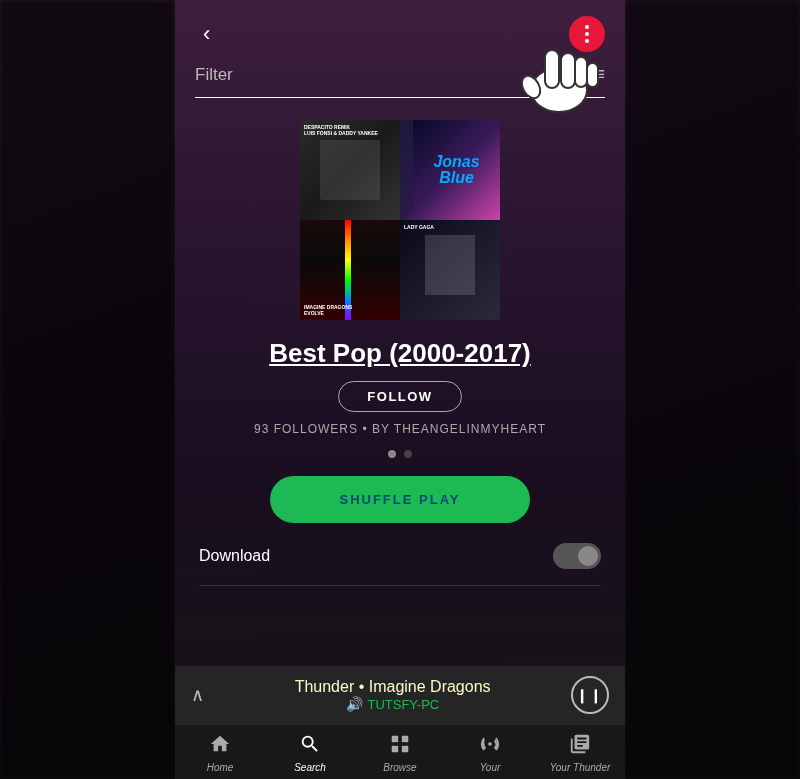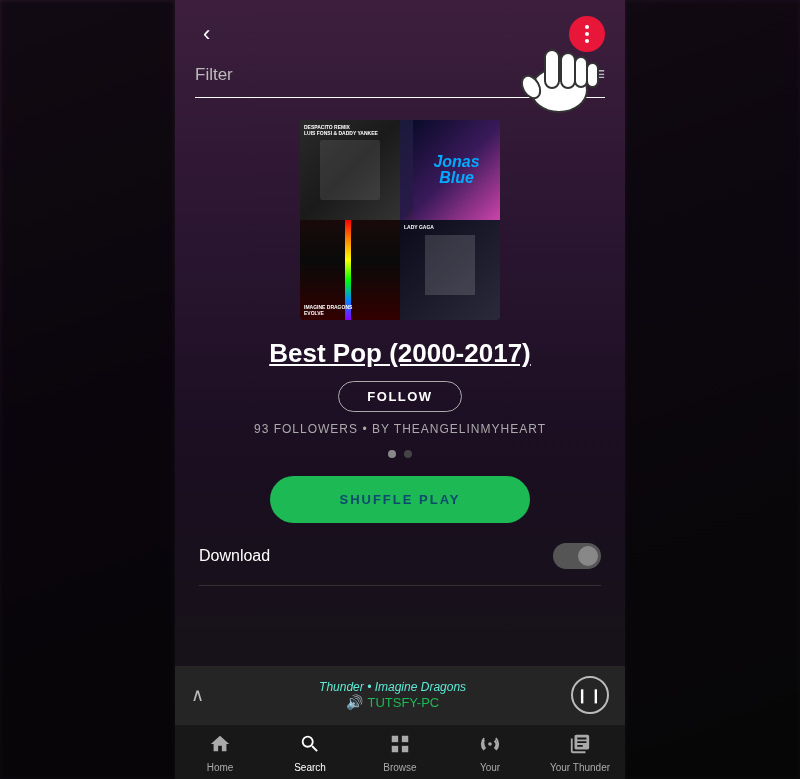--- a/index.html
+++ b/index.html
@@ -363,23 +363,22 @@
       margin-right: 10px;
       cursor: pointer;
     }
 
     .now-playing-info {
       flex: 1;
       text-align: center;
     }
 
     .now-playing-track {
-      color: #5eead4;
-      font-size: 12px;
-      font-style: italic;
+      color: #fef9c3;
+      font-size: 16px;
     }
 
     .now-playing-device {
       color: #1db954;
       font-size: 13px;
       display: flex;
       align-items: center;
       justify-content: center;
       gap: 4px;
     }
@@ -432,20 +431,21 @@
       line-height: 1;
     }
 
     .nav-icon.active {
       color: #fff;
     }
 
     .nav-label {
       font-size: 10px;
       color: #aaa;
+      font-style: italic;
     }
 
     .nav-label.active {
       color: #fff;
     }
 
     
     .cursor-hand {
       position: absolute;
       top: 30px;

